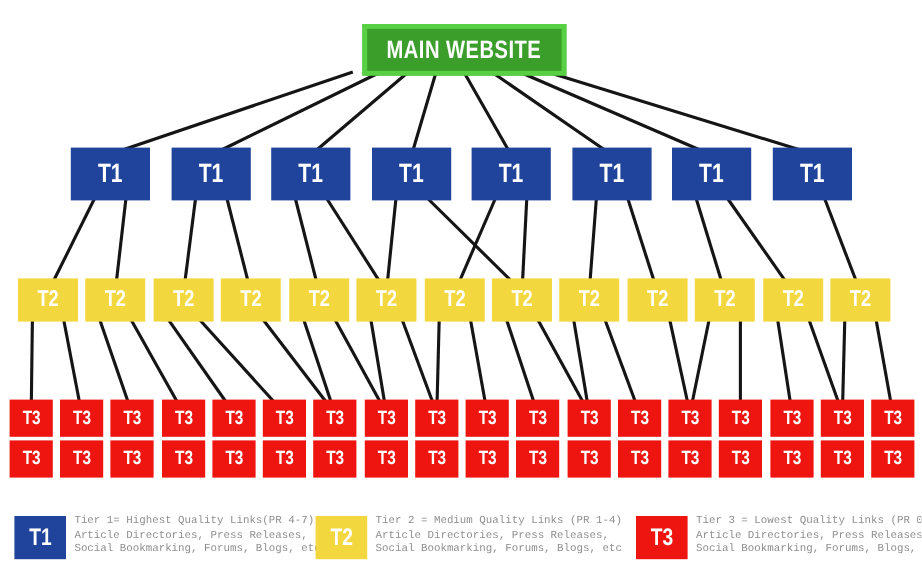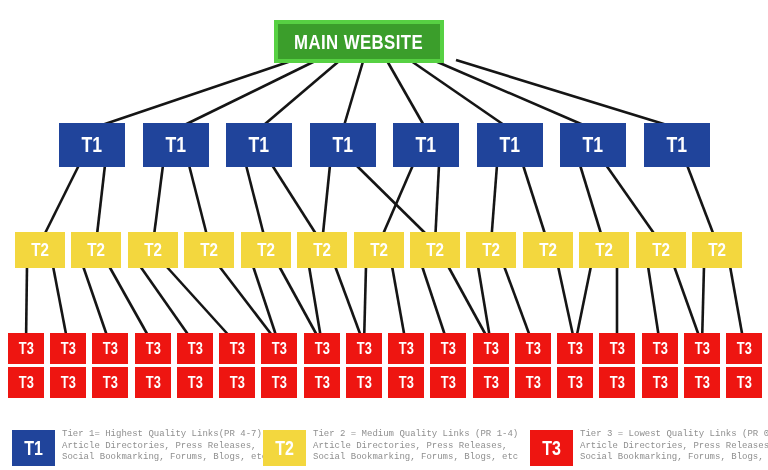--- a/index.html
+++ b/index.html
@@ -77,21 +77,21 @@
       <line x1="504" y1="266" x2="529.52" y2="335" stroke="#151515" stroke-width="2.6"></line>
       <line x1="558" y1="266" x2="572.96" y2="335" stroke="#151515" stroke-width="2.6"></line>
       <line x1="591" y1="266" x2="576.92" y2="335" stroke="#151515" stroke-width="2.6"></line>
       <line x1="617" y1="266" x2="617" y2="335" stroke="#151515" stroke-width="2.6"></line>
       <line x1="648" y1="266" x2="658.56" y2="335" stroke="#151515" stroke-width="2.6"></line>
       <line x1="674" y1="266" x2="698.64" y2="335" stroke="#151515" stroke-width="2.6"></line>
       <line x1="704" y1="266" x2="702.24" y2="335" stroke="#151515" stroke-width="2.6"></line>
       <line x1="730" y1="266" x2="742.32" y2="335" stroke="#151515" stroke-width="2.6"></line>
     </svg>
 
-<div class="node main-node" style="left: 274px; top: 20px; width: 170px; height: 43px; background: rgb(59, 158, 43); border: 4px solid rgb(87, 209, 67);">
+<div class="node main-node" style="left: 302px; top: 20px; width: 170px; height: 43px; background: rgb(59, 158, 43); border: 4px solid rgb(87, 209, 67);">
       <span>MAIN WEBSITE</span>
     </div>
     <div class="node t1-node" style="left: 59px; top: 123px; width: 66px; height: 44px; background: rgb(32, 68, 155);">
       <span>T1</span>
     </div>
     <div class="node t1-node" style="left: 143px; top: 123px; width: 66px; height: 44px; background: rgb(32, 68, 155);">
       <span>T1</span>
     </div>
     <div class="node t1-node" style="left: 226px; top: 123px; width: 66px; height: 44px; background: rgb(32, 68, 155);">
       <span>T1</span>

